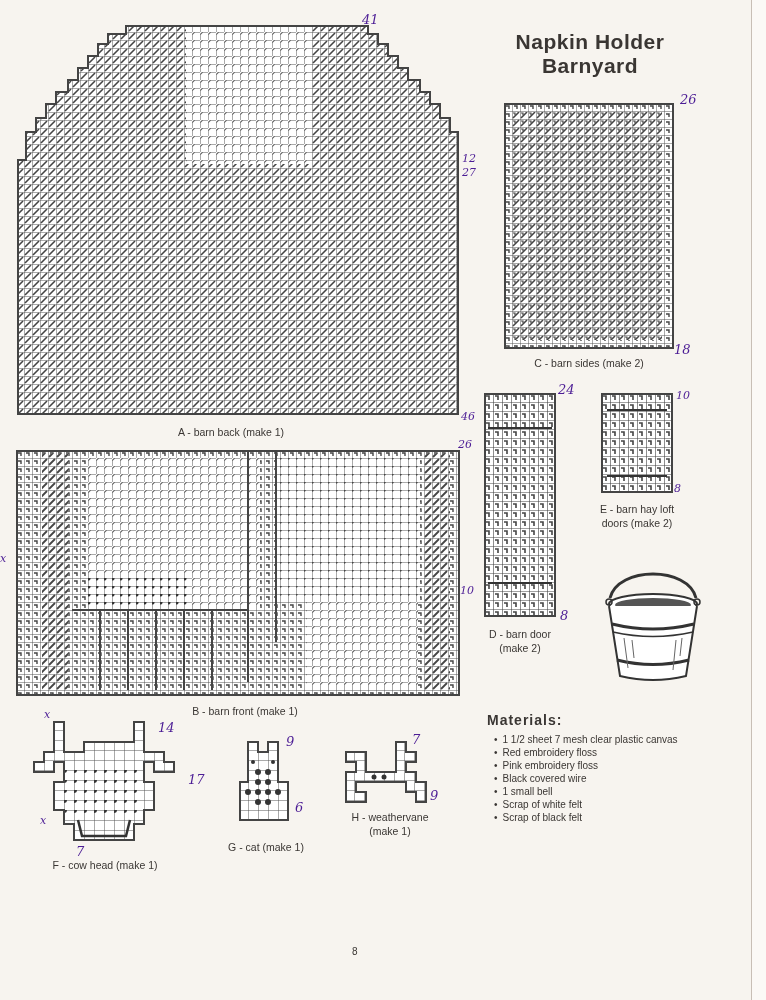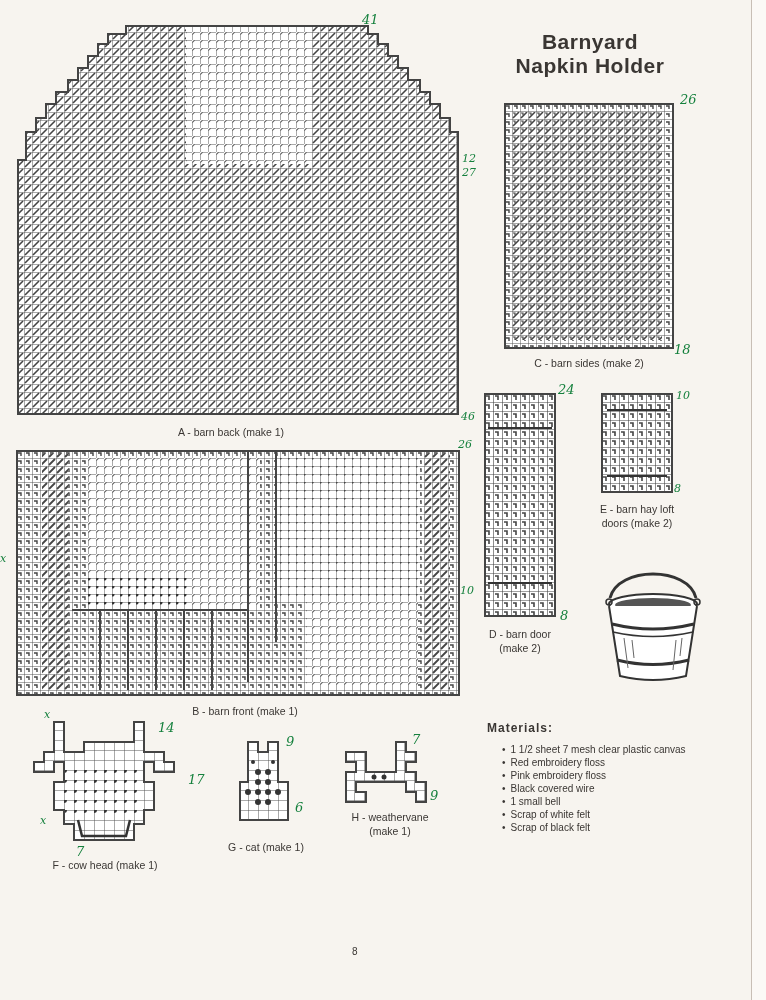--- a/index.html
+++ b/index.html
@@ -4,38 +4,38 @@
 <style>
   html,body{margin:0;padding:0;}
   body{width:766px;height:1000px;position:relative;overflow:hidden;
     background:#f7f4ef;font-family:"Liberation Sans",sans-serif;color:#3a3633;}
   .page-edge{position:absolute;left:751px;top:0;width:1px;height:1000px;background:#c8bfb6;}
   .page-right{position:absolute;left:752px;top:0;width:14px;height:1000px;background:#fbf9f6;}
   .abs{position:absolute;}
   .title{position:absolute;left:490px;top:30px;width:200px;text-align:center;
     font-weight:bold;font-size:21px;line-height:24px;letter-spacing:0.5px;color:#3a3633;}
   .caption{position:absolute;font-size:10.5px;color:#3a3633;text-align:center;line-height:14px;}
-  .hand{position:absolute;font-family:"DejaVu Serif",serif;font-style:italic;color:#15803d;font-size:13px;}
+  .hand{position:absolute;font-family:"DejaVu Serif",serif;font-style:italic;color:#4c1d95;font-size:13px;}
   .materials{position:absolute;left:487px;top:706px;width:230px;font-size:10px;line-height:13px;color:#3a3633;}
-  .materials h3{margin:16px 0 6px 0;font-size:12px;letter-spacing:1px;font-weight:bold;}
-  .materials ul{list-style:none;margin:8px;padding:0;}
+  .materials h3{margin:8px 0 6px 0;font-size:14px;letter-spacing:1px;font-weight:bold;}
+  .materials ul{list-style:none;margin:0;padding:0;}
   .materials li{padding-left:7px;}
   .materials li.wrap{padding-left:0;text-indent:7px;}
   .bullet{margin-right:5px;}
   .pagenum{position:absolute;left:352px;top:946px;font-size:10px;}
 </style>
 </head>
 <body>
 
 <div class="page-right"></div>
 <div class="page-edge"></div>
 
 <div class="title">
+  <div>Napkin  Holder</div>
   <div>Barnyard</div>
-  <div>Napkin  Holder</div>
 </div>
 
 <div>
   <svg class="abs" style="left:16px;top:24px" width="446" height="392" viewBox="0 0 446 392">
     <defs>
       <pattern id="gA" width="8" height="8" patternUnits="userSpaceOnUse">
         <rect width="8" height="8" fill="#fff"></rect>
         <path d="M0 0H8M0 0V8" stroke="#555" stroke-width="1"></path>
         <path d="M1 7L7 1" stroke="#444" stroke-width="1.6"></path>
       </pattern>

